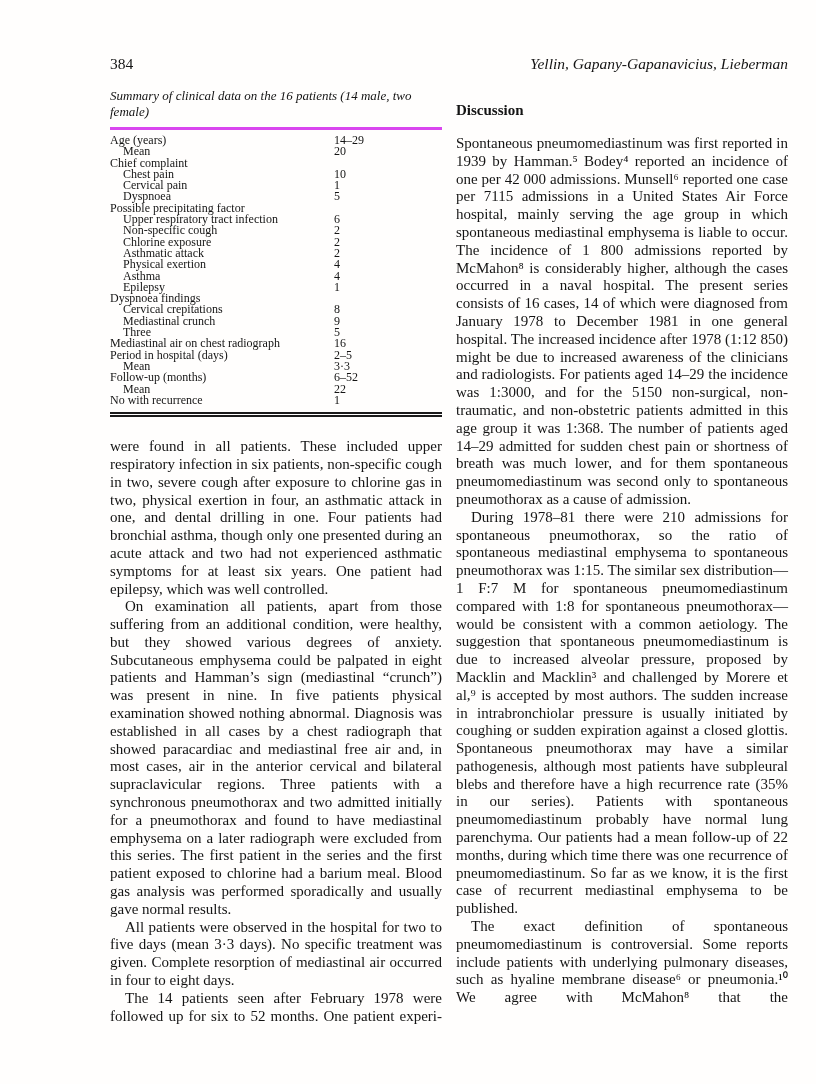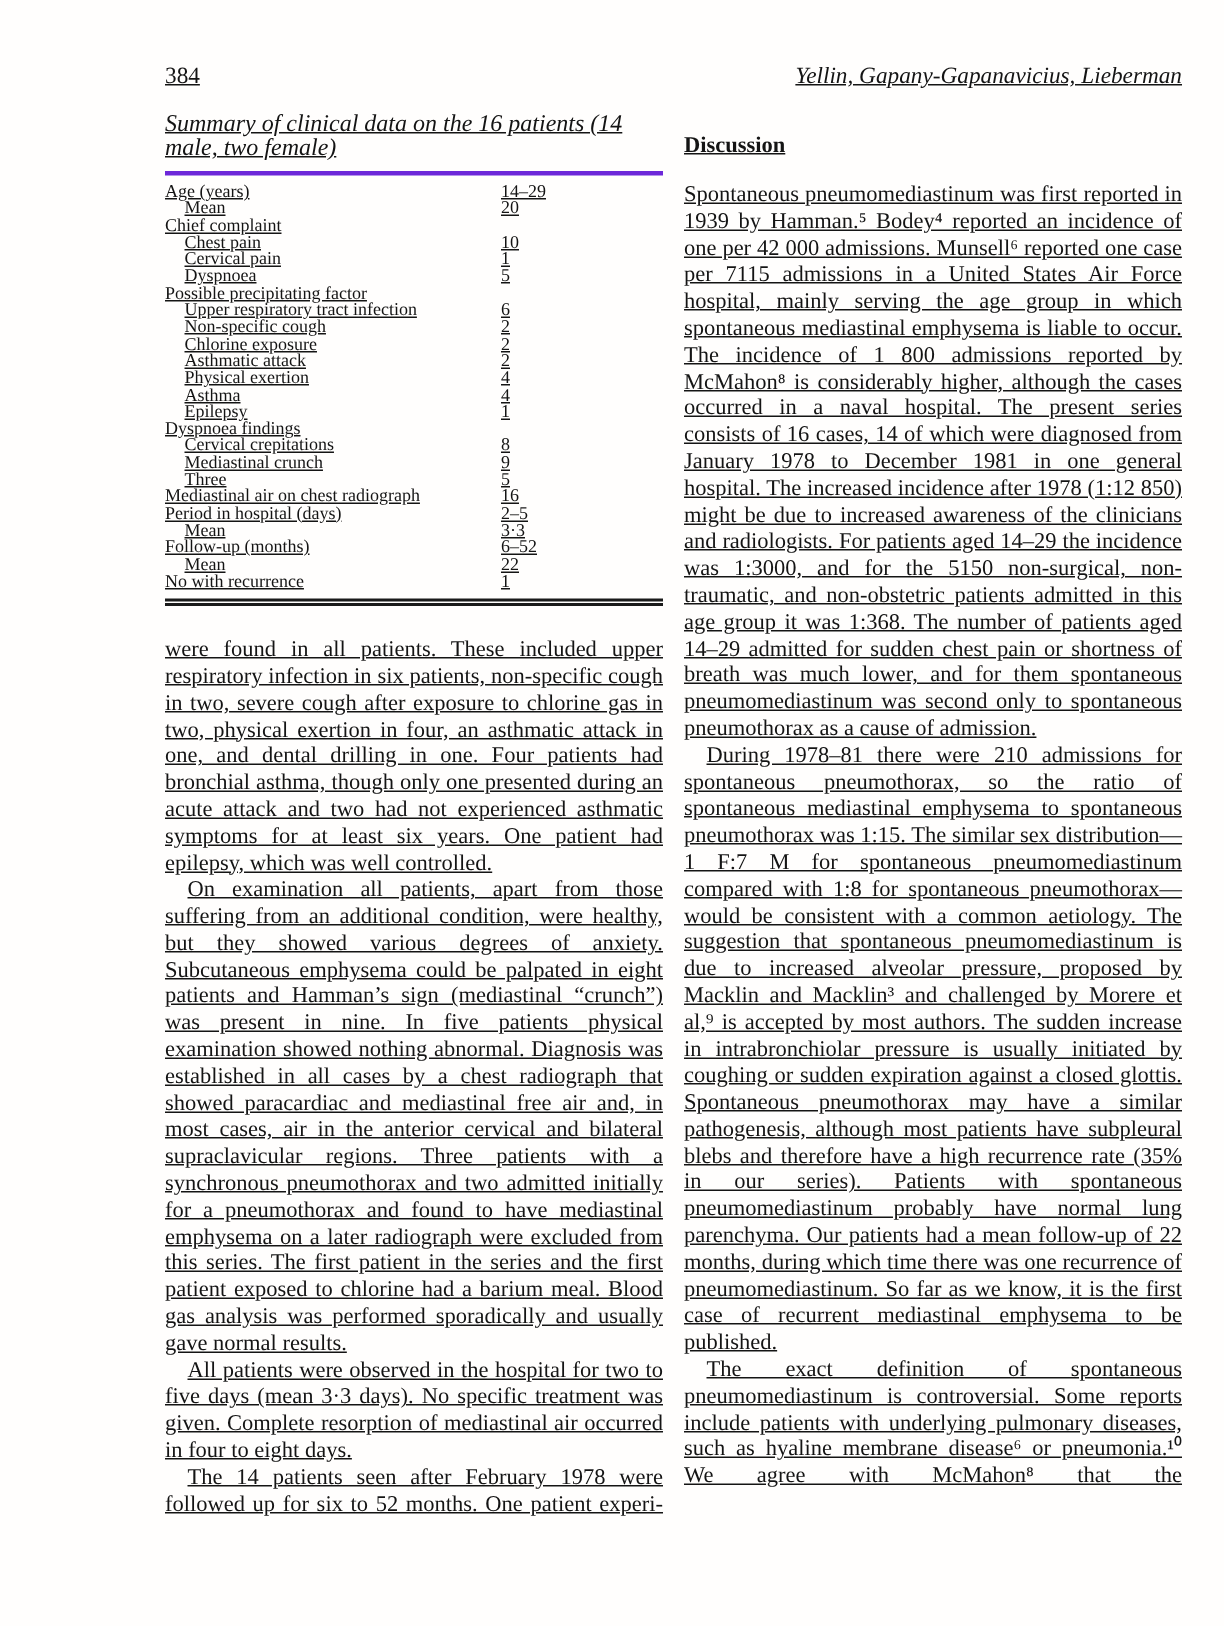--- a/index.html
+++ b/index.html
@@ -8,46 +8,45 @@
     width: 816px;
     height: 1084px;
     background: #fffefd;
     font-family: "Liberation Serif", serif;
     color: #141414;
     overflow: hidden;
   }
   .content {
     position: absolute;
     left: 110px;
-    top: 42px;
+    top: 55px;
     width: 678px;
-    text-decoration: underline;
   }
   .running-head {
     display: flex;
     justify-content: space-between;
     align-items: baseline;
     font-size: 15.5px;
     margin-bottom: 15px;
   }
   .running-head .pagenum { font-style: normal; }
   .running-head .authors { font-style: italic; }
   .columns {
     display: flex;
     gap: 14px;
   }
   .col { width: 332px; }
   .table-caption {
     font-style: italic;
-    font-size: 16px;
+    font-size: 13px;
     line-height: 16px;
     margin-bottom: 7px;
   }
   .data-table {
-    border-top: 3px solid #6d28d9;
+    border-top: 3px solid #d946ef;
     border-bottom: 5px double #1a1a1a;
     padding: 5px 0 6px 0;
     font-size: 12px;
     line-height: 11.3px;
     margin-bottom: 21px;
   }
   .t-row { display: flex; }
   .t-row .lbl { flex: 1 1 auto; }
   .t-row .val { flex: 0 0 108px; }
   .t-row.ind .lbl { padding-left: 13px; }

